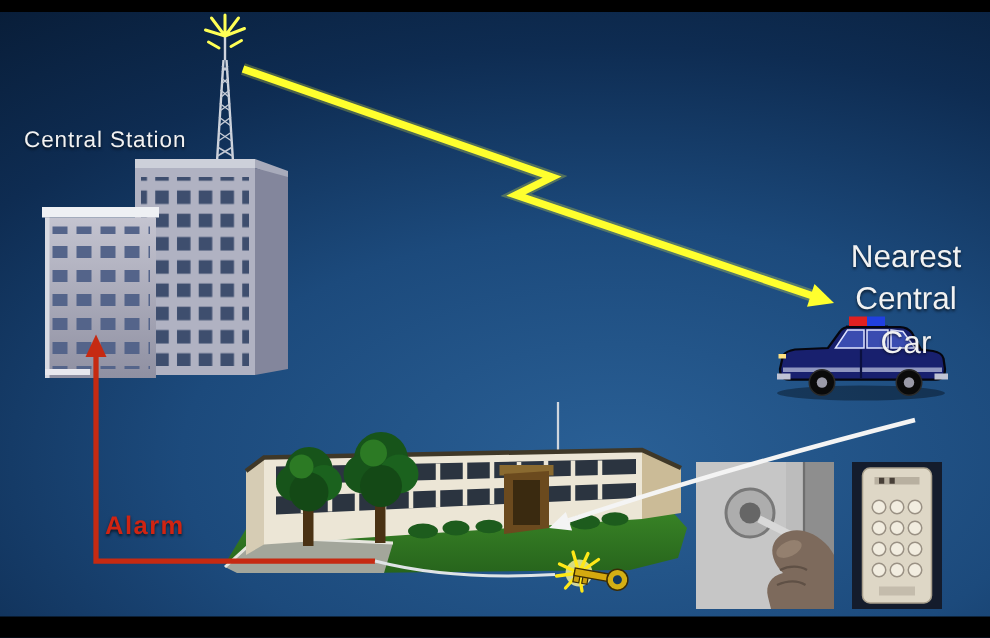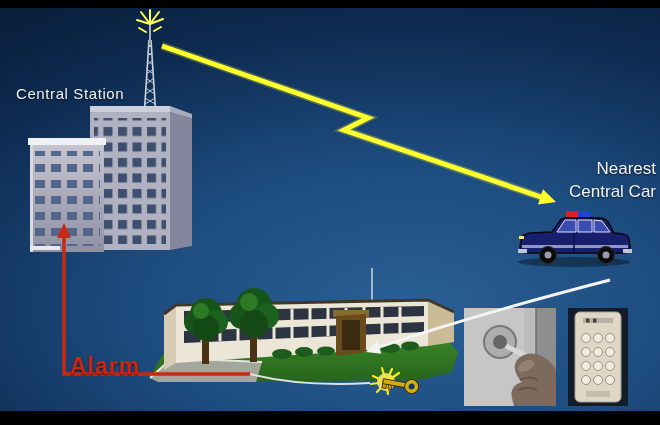--- a/index.html
+++ b/index.html
@@ -4,22 +4,22 @@
 <style>
   html,body{margin:0;padding:0;background:#000;}
   .stage{
     position:relative;width:660px;height:425px;overflow:hidden;
     background:radial-gradient(115% 95% at 62% 72%, #2a6096 0%, #1c4a7c 38%, #0e2c52 68%, #081c36 94%);
     font-family:"Liberation Sans", sans-serif;
   }
   .scene{position:absolute;left:0;top:0;}
   .label{position:absolute;color:#f2f2f2;text-shadow:0 1px 2px rgba(0,0,0,.65);}
   .lbl-central{left:16px;top:85px;font-size:15px;letter-spacing:.6px;}
-  .lbl-patrol{left:552px;top:158px;width:104px;text-align:right;font-size:17px;line-height:1.35;}
-  .lbl-alarm{left:70px;top:341px;font-size:23px;font-weight:bold;color:#d02412;letter-spacing:1px;margin-top:12px;}
+  .lbl-patrol{left:552px;top:158px;width:104px;text-align:center;font-size:21px;line-height:1.35;}
+  .lbl-alarm{left:70px;top:341px;font-size:17px;font-weight:bold;color:#d02412;letter-spacing:1px;}
 </style>
 </head>
 <body>
 
 <div class="stage">
 
   <svg class="scene" width="660" height="425" viewBox="0 0 660 425">
     <defs>
       <pattern id="winTall" width="14.5" height="15.5" patternUnits="userSpaceOnUse">
         <rect x="2" y="3" width="9" height="9" fill="#3e4e6e"></rect>

